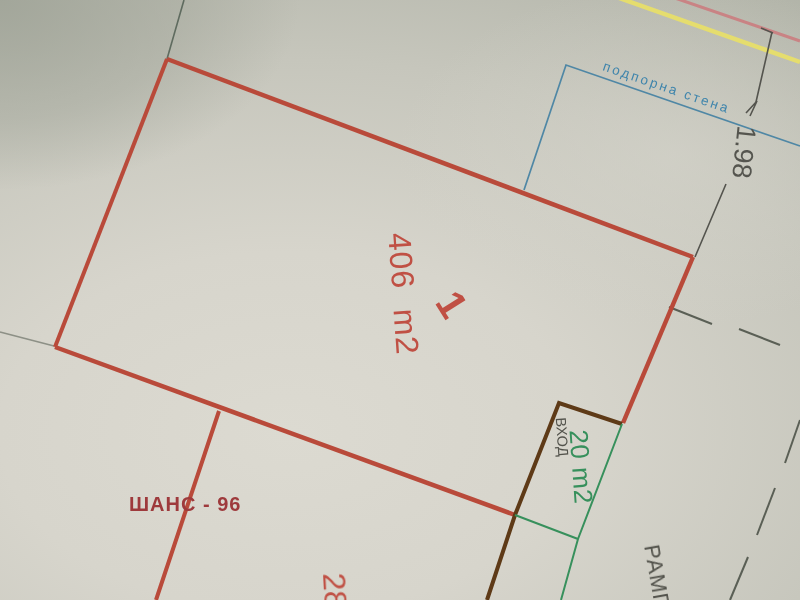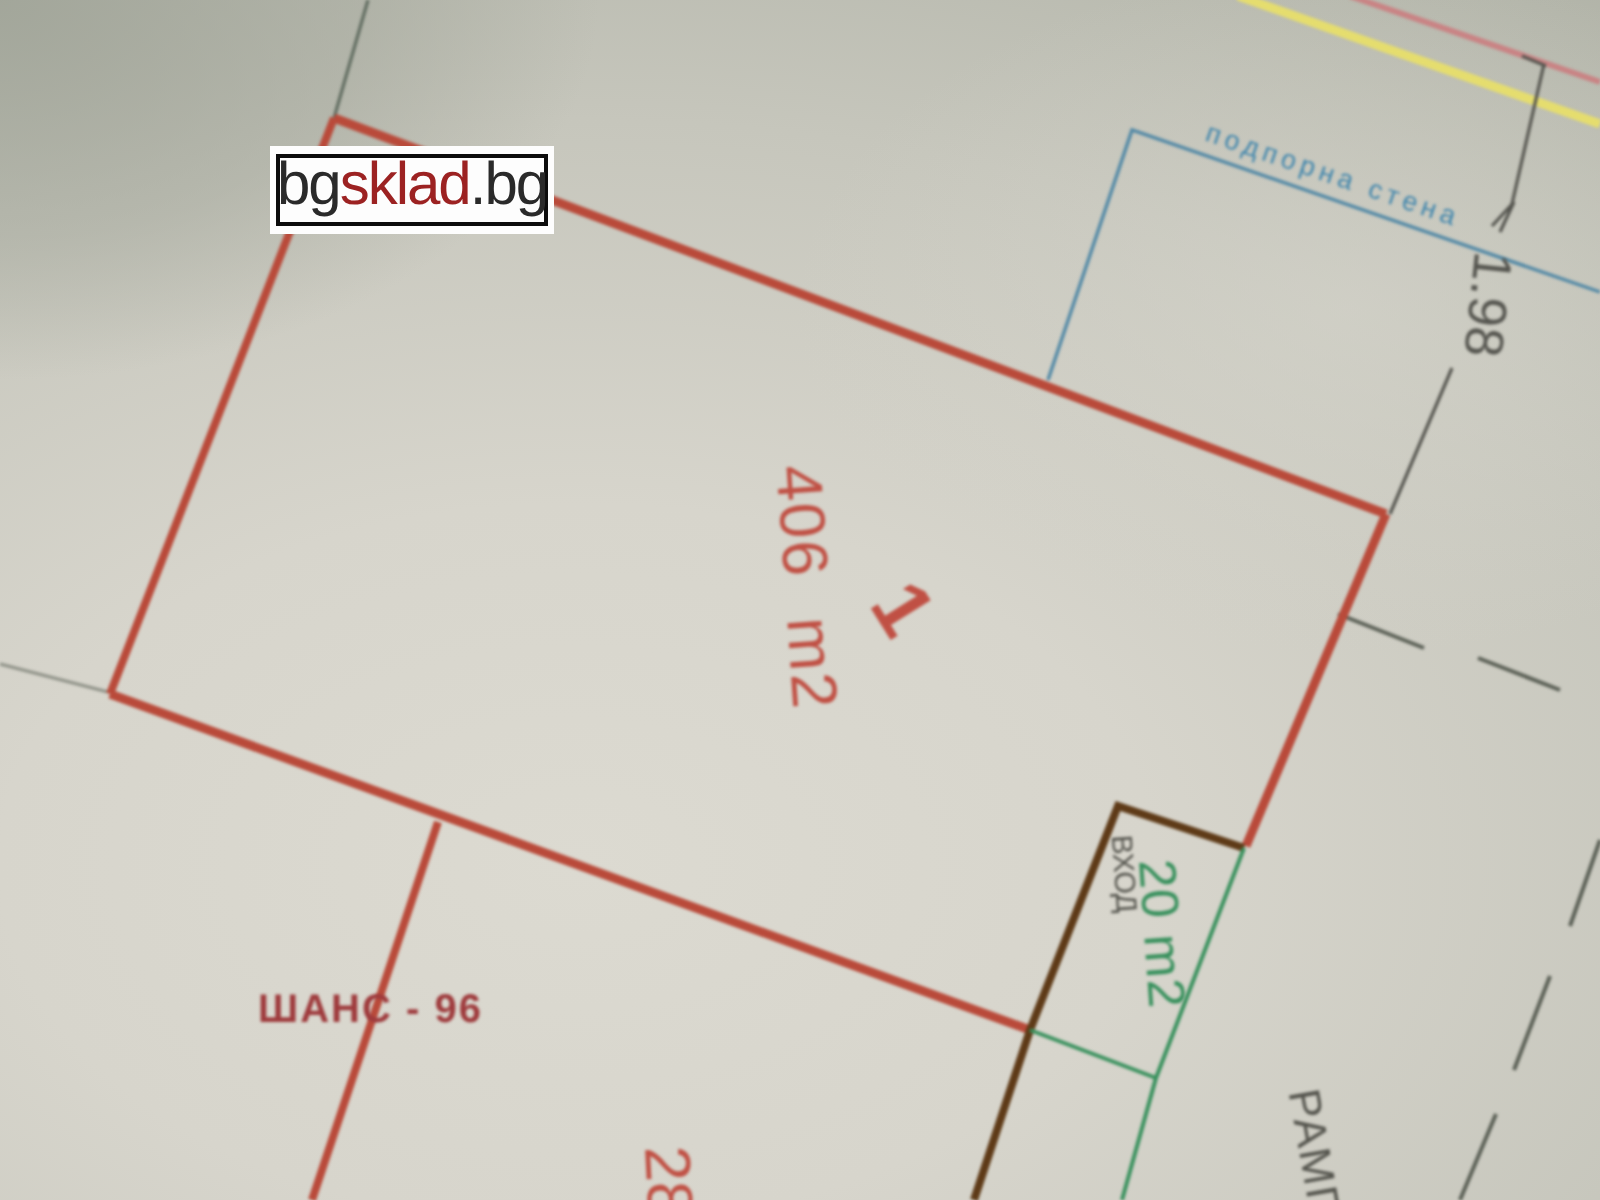--- a/index.html
+++ b/index.html
@@ -80,18 +80,13 @@
     <text x="0" y="0" transform="translate(579,467) rotate(86)" text-anchor="middle" dominant-baseline="middle" font-size="26" letter-spacing="0.5" fill="#37905c">20 m2</text>
 
     <text x="0" y="0" transform="translate(561,437) rotate(86)" text-anchor="middle" dominant-baseline="middle" font-size="14.5" fill="#53534c">ВХОД</text>
 
     <text x="0" y="0" transform="translate(650,545) rotate(80)" text-anchor="start" dominant-baseline="middle" font-size="22" letter-spacing="1" fill="#53534c">РАМПА</text>
 
     <text x="129" y="511" font-size="20" font-weight="bold" letter-spacing="1" fill="#9e3a3c">ШАНС - 96</text>
   </g>
 </svg>
 
-<div id="logo">
-  <div class="frame">
-        <div class="txt">bg<span class="red">sklad</span>.bg</div>
-      </div>
-</div>
 </div>
 
 </body></html>

